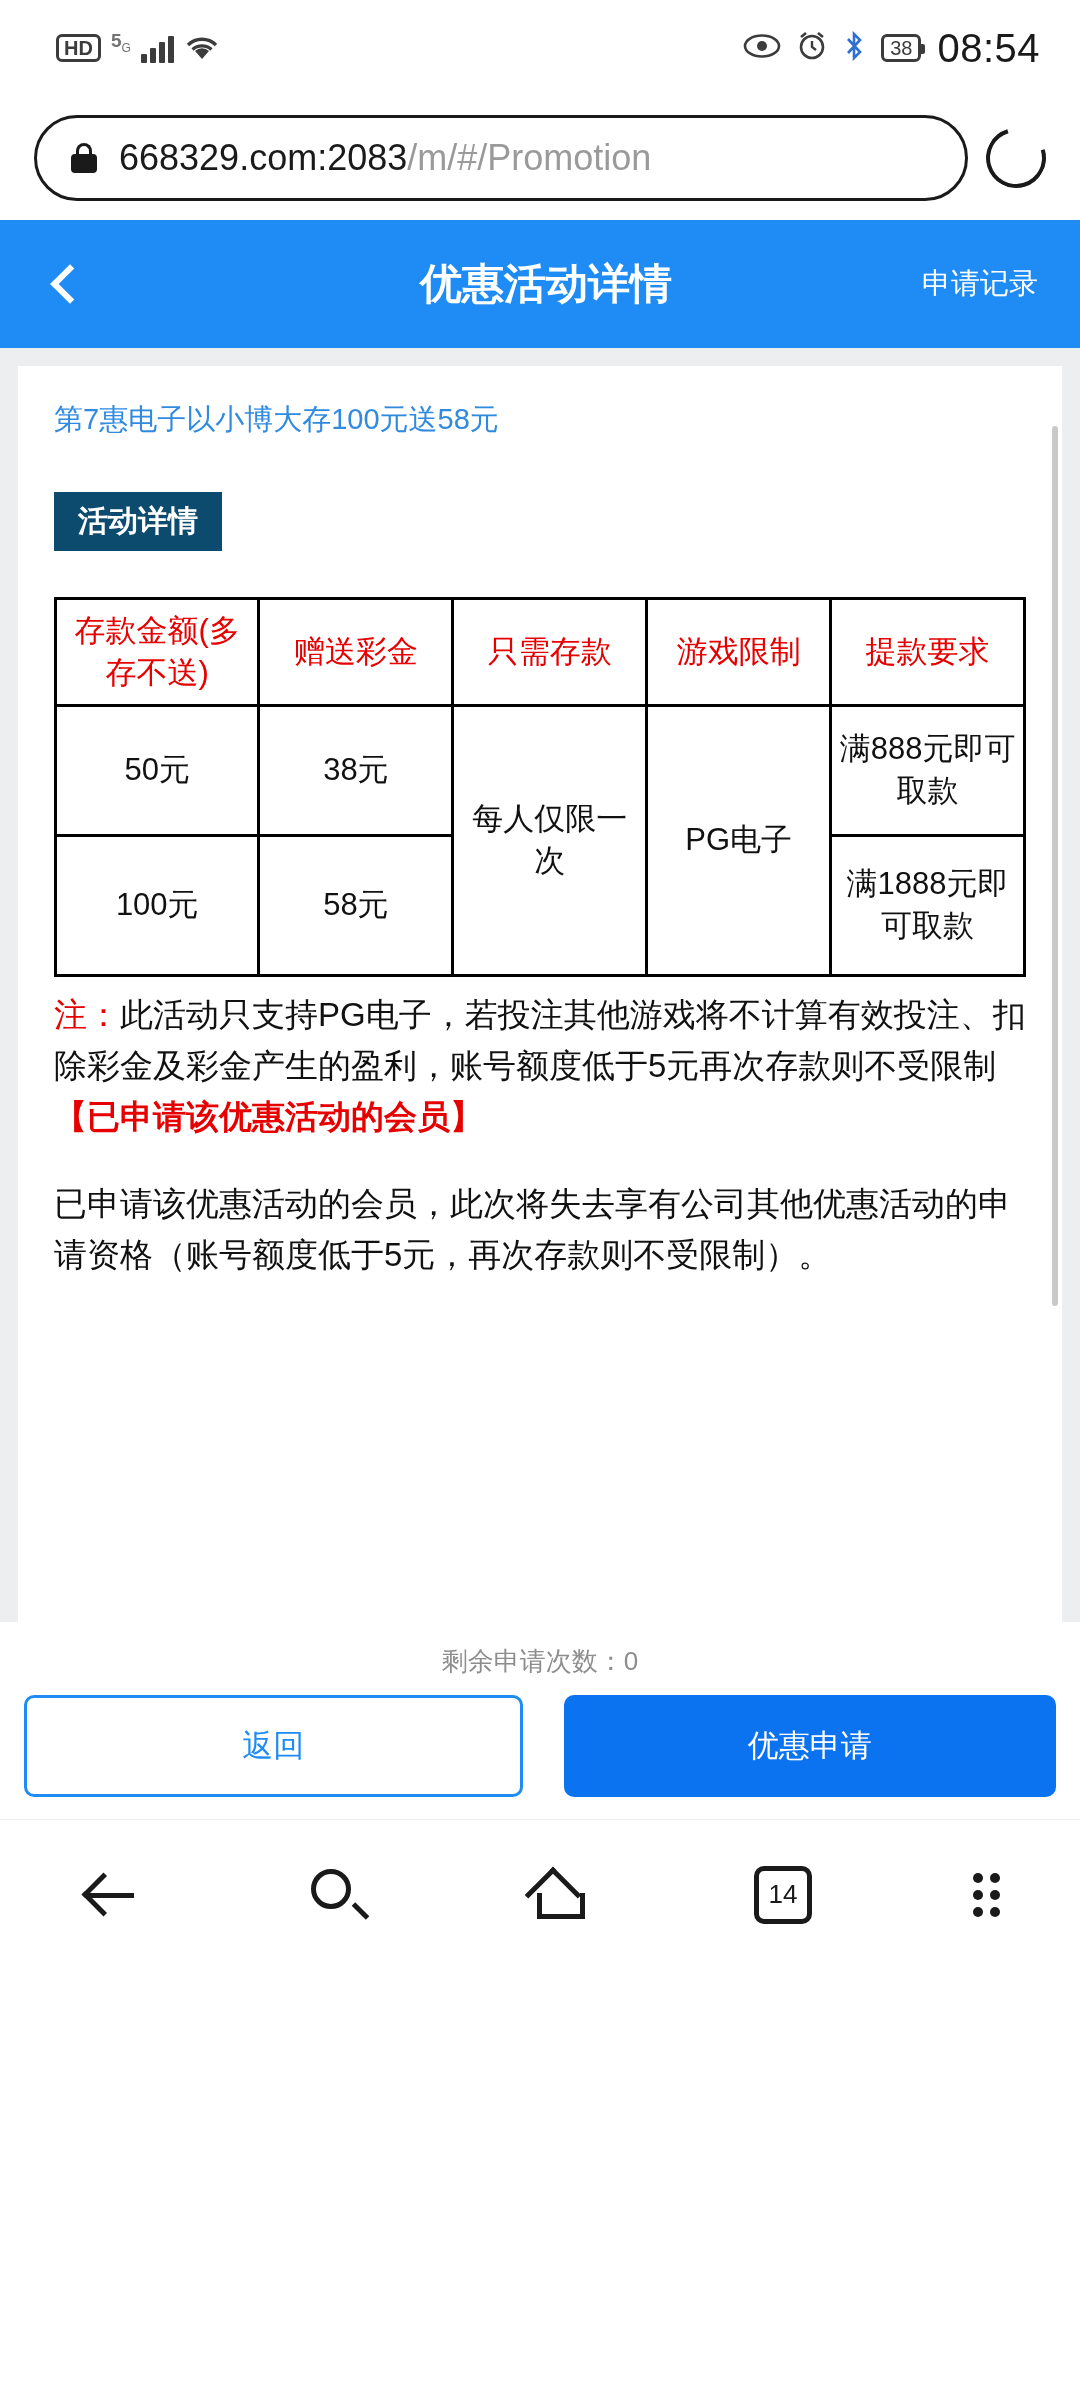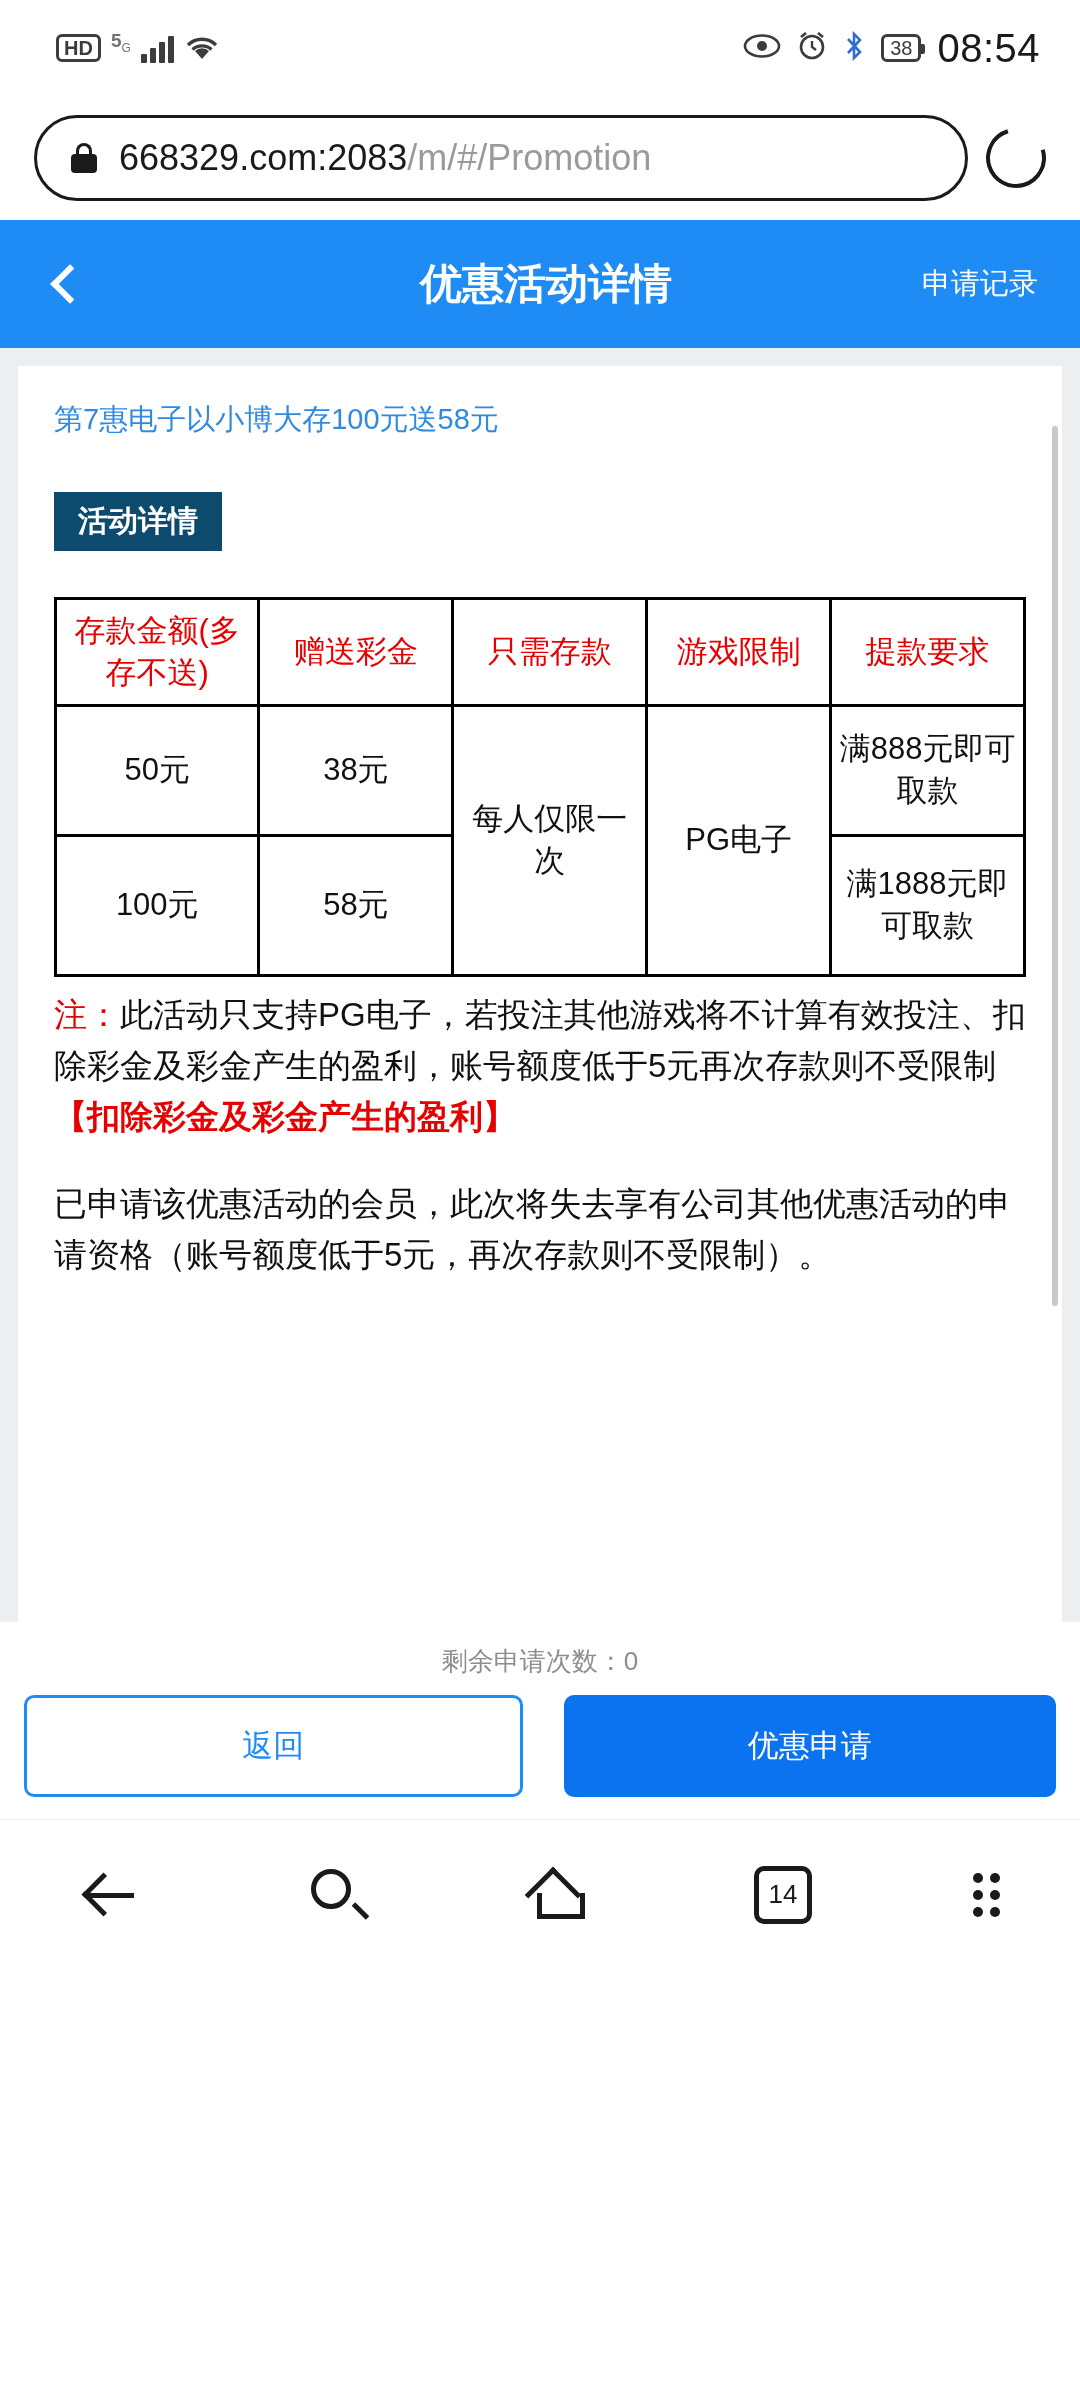--- a/index.html
+++ b/index.html
@@ -303,21 +303,21 @@
       </tr>
       <tr>
         <td style="height:140px">100元</td>
         <td>58元</td>
         <td>满1888元即可取款</td>
       </tr>
     </tbody>
       </table>
 
     <div class="para note">
-      <span class="lead">注：</span><span>此活动只支持PG电子，若投注其他游戏将不计算有效投注、扣除彩金及彩金产生的盈利，账号额度低于5元再次存款则不受限制</span><b>【扣除彩金及彩金产生的盈利】</b>
+      <span class="lead">注：</span><span>此活动只支持PG电子，若投注其他游戏将不计算有效投注、扣除彩金及彩金产生的盈利，账号额度低于5元再次存款则不受限制</span><b>【已申请该优惠活动的会员】</b>
     </div>
 
     <div class="para">已申请该优惠活动的会员，此次将失去享有公司其他优惠活动的申请资格（账号额度低于5元，再次存款则不受限制）。</div>
     <div class="scroll-ind"></div>
   </div>
 </div>
 
 <div class="remain">
   <span>剩余申请次数：</span><span>0</span>
 </div>

